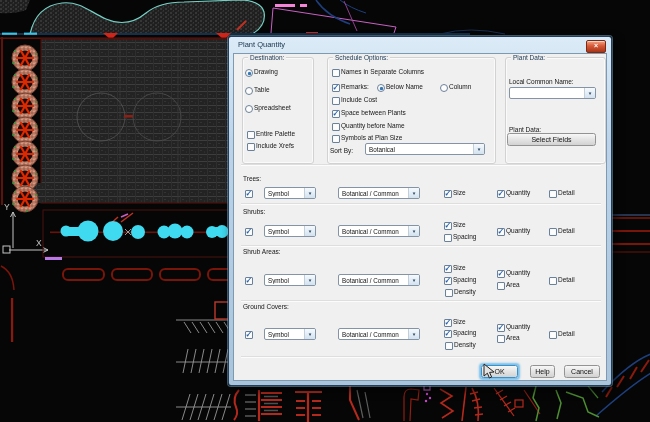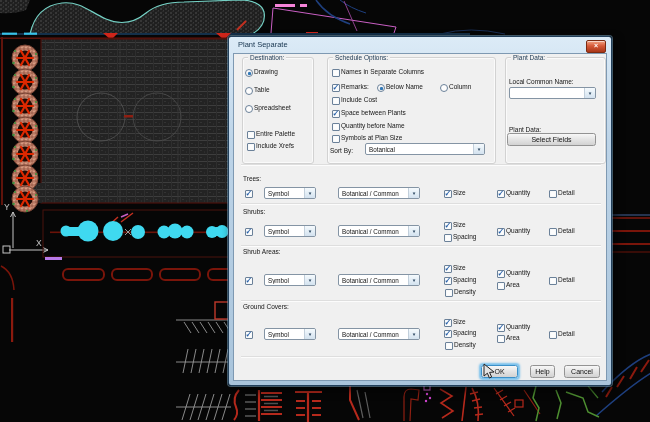--- a/index.html
+++ b/index.html
@@ -239,21 +239,21 @@
       <g stroke="#4e8f31" stroke-width="1.5">
         <path d="M536,386 l-3,12 6,10 -3,13"></path>
         <path d="M556,390 l5,13 -4,16"></path>
         <path d="M566,392 l17,6 5,14 11,5"></path>
       </g>
       <path d="M588,386 l10,12" stroke="#3f7a28" stroke-width="1.2"></path>
     </g>
   </svg>
 
   <div class="dlg">
-    <div class="dlg-title">Plant Separate</div>
+    <div class="dlg-title">Plant Quantity</div>
     <div class="dlg-close">×</div>
 
     <div class="dlg-body">
 
       <div class="grp" style="left:8px;top:3px;width:70px;height:105px">
         <div class="grp-cap">Destination:</div>
       </div>
       <span class="rad" style="left:11px;top:15px" data-checked="true"></span>
       <span class="lbl" style="left:20px;top:14px">Drawing</span>
       <span class="rad" style="left:11px;top:33px" data-checked="false"></span>

